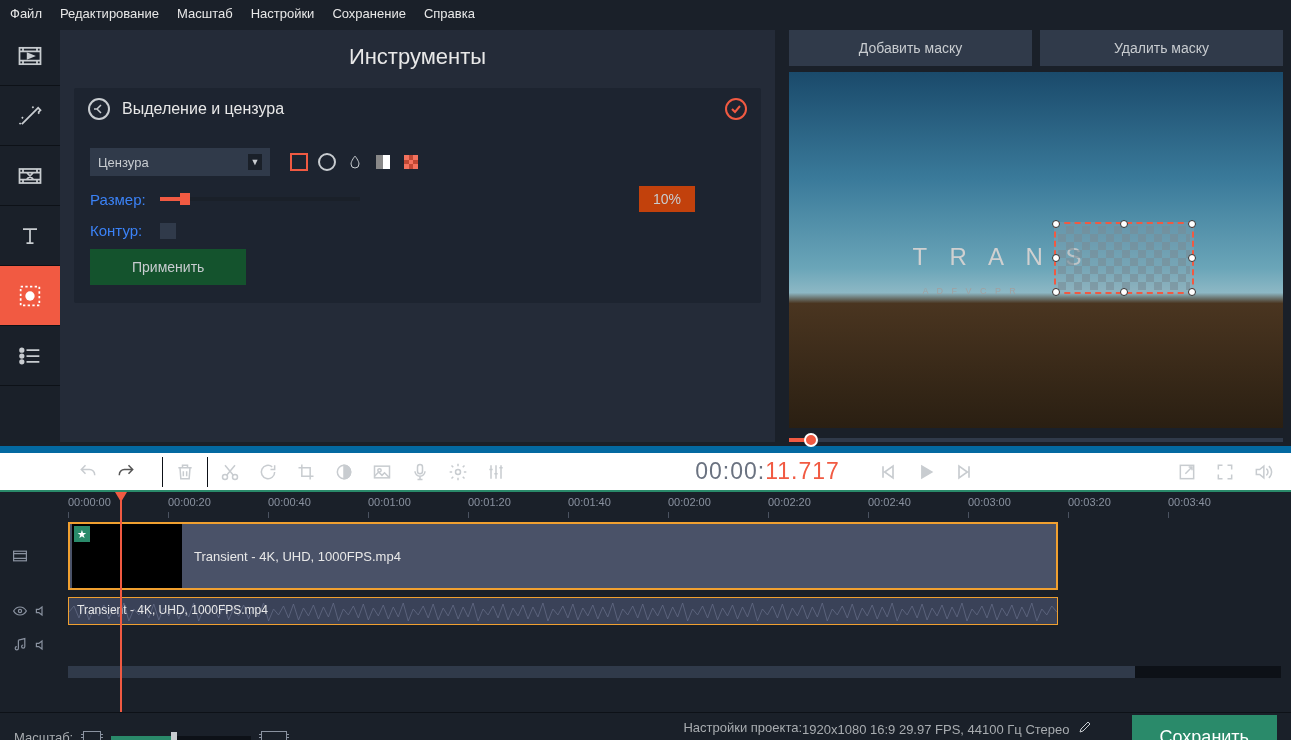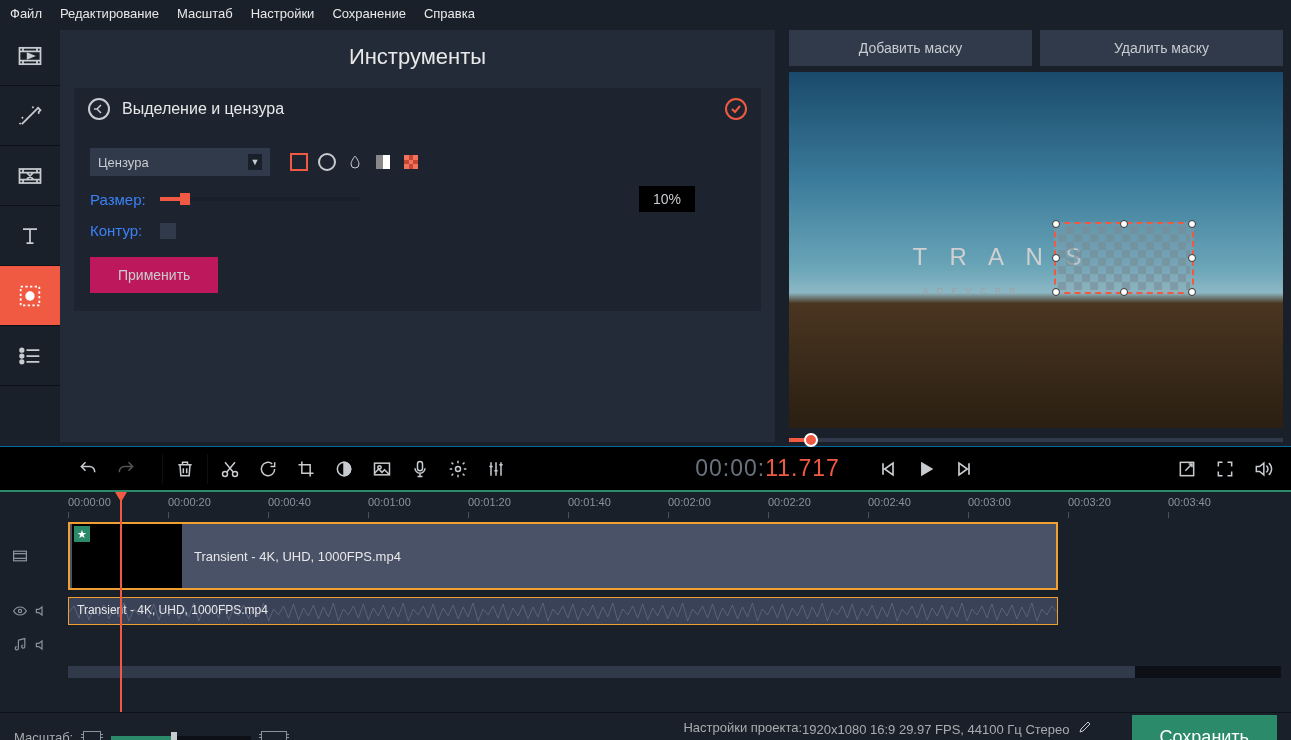--- a/index.html
+++ b/index.html
@@ -29,37 +29,37 @@
 .circ-outline{border:2px solid #c8ccd0;border-radius:50%}
 .drop-icon{width:16px;height:16px}
 .bw-icon{background:linear-gradient(90deg,#888 50%,#fff 50%);width:14px;height:14px}
 .pix-icon{background:#f15a42;width:14px;height:14px;display:grid;grid-template-columns:repeat(3,1fr);grid-template-rows:repeat(3,1fr)}
 .pix-icon div{background:rgba(0,0,0,.2)}
 .pix-icon div:nth-child(odd){background:rgba(255,255,255,.15)}
 .label{font-size:15px;color:#3b82f6;min-width:60px}
 .slider{flex:0 0 200px;height:4px;background:#1a2029;position:relative;cursor:pointer}
 .slider .fill{position:absolute;left:0;top:0;height:100%;background:#f15a42}
 .slider .thumb{position:absolute;top:-4px;width:10px;height:12px;background:#f15a42}
-.val-box{background:#000000;padding:5px 14px;font-size:14px;margin-left:auto;margin-right:50px}
+.val-box{background:#c2410c;padding:5px 14px;font-size:14px;margin-left:auto;margin-right:50px}
 .checkbox{width:16px;height:16px;background:#303a4a;cursor:pointer}
-.apply-btn{background:#be185d;padding:10px 28px;cursor:pointer;font-size:14px;margin-top:8px;display:inline-block}
+.apply-btn{background:#14532d;padding:10px 42px;cursor:pointer;font-size:14px;display:inline-block}
 .preview-panel{width:510px;background:#1a2029;padding:4px 8px;display:flex;flex-direction:column}
 .preview-btns{display:flex;gap:8px;margin-bottom:6px}
 .pbtn{flex:1;background:#303a4a;padding:10px;text-align:center;cursor:pointer;font-size:14px}
 .preview{flex:1;background:#000;position:relative;overflow:hidden}
 .preview-img{position:absolute;inset:0;background:linear-gradient(180deg,#1a4a6b 0%,#3a7a9a 30%,#6aa5b8 55%,#8db8c5 62%,#4a3520 65%,#2a1f12 100%)}
 .preview-text{position:absolute;left:25%;top:48%;color:#d0d0d0;font-size:24px;letter-spacing:8px;font-weight:300}
 .preview-sub{position:absolute;left:27%;top:60%;color:#a0a0a0;font-size:9px;letter-spacing:3px}
 .censor-box{position:absolute;right:18%;top:42%;width:140px;height:72px;border:2px dashed #f15a42;background:rgba(150,170,180,.3)}
 .censor-box::before{content:"";position:absolute;inset:2px;background-image:linear-gradient(45deg,rgba(120,140,150,.6) 25%,transparent 25%,transparent 75%,rgba(120,140,150,.6) 75%),linear-gradient(45deg,rgba(120,140,150,.6) 25%,transparent 25%,transparent 75%,rgba(120,140,150,.6) 75%);background-size:16px 16px;background-position:0 0,8px 8px}
 .handle{position:absolute;width:8px;height:8px;background:#fff;border-radius:50%;border:1px solid #333}
 .preview-scrub{height:4px;background:#303a4a;margin-top:10px;position:relative;cursor:pointer}
 .preview-scrub .fill{position:absolute;left:0;top:0;height:100%;width:4%;background:#f15a42}
 .preview-scrub .thumb{position:absolute;left:3%;top:-5px;width:14px;height:14px;background:#f15a42;border-radius:50%;border:2px solid #fff}
-.toolbar{height:46px;background:#000000;display:flex;align-items:center;padding:0 10px;border-top:1px solid #0369a1;border-bottom:2px solid #2a8a6a}
+.toolbar{height:46px;background:#ffffff;display:flex;align-items:center;padding:0 10px;border-top:7px solid #0369a1;border-bottom:2px solid #2a8a6a}
 .tool-group{display:flex;gap:2px;margin-right:14px}
 .tbtn{width:36px;height:36px;display:flex;align-items:center;justify-content:center;cursor:pointer;border-radius:3px}
 .tbtn svg{width:20px;height:20px;fill:none;stroke:#c8ccd0;stroke-width:1.8}
 .tbtn.disabled svg{stroke:#555}
 .sep{width:1px;height:30px;background:#0d1117;margin:0 4px}
 .timecode{margin-left:auto;font-family:monospace;font-size:23px;letter-spacing:1px}
 .timecode .gray{color:#6a7280}
 .timecode .orange{color:#f15a42}
 .play-controls{display:flex;gap:2px;margin:0 20px 0 30px}
 .right-tools{display:flex;gap:2px;margin-left:auto}

